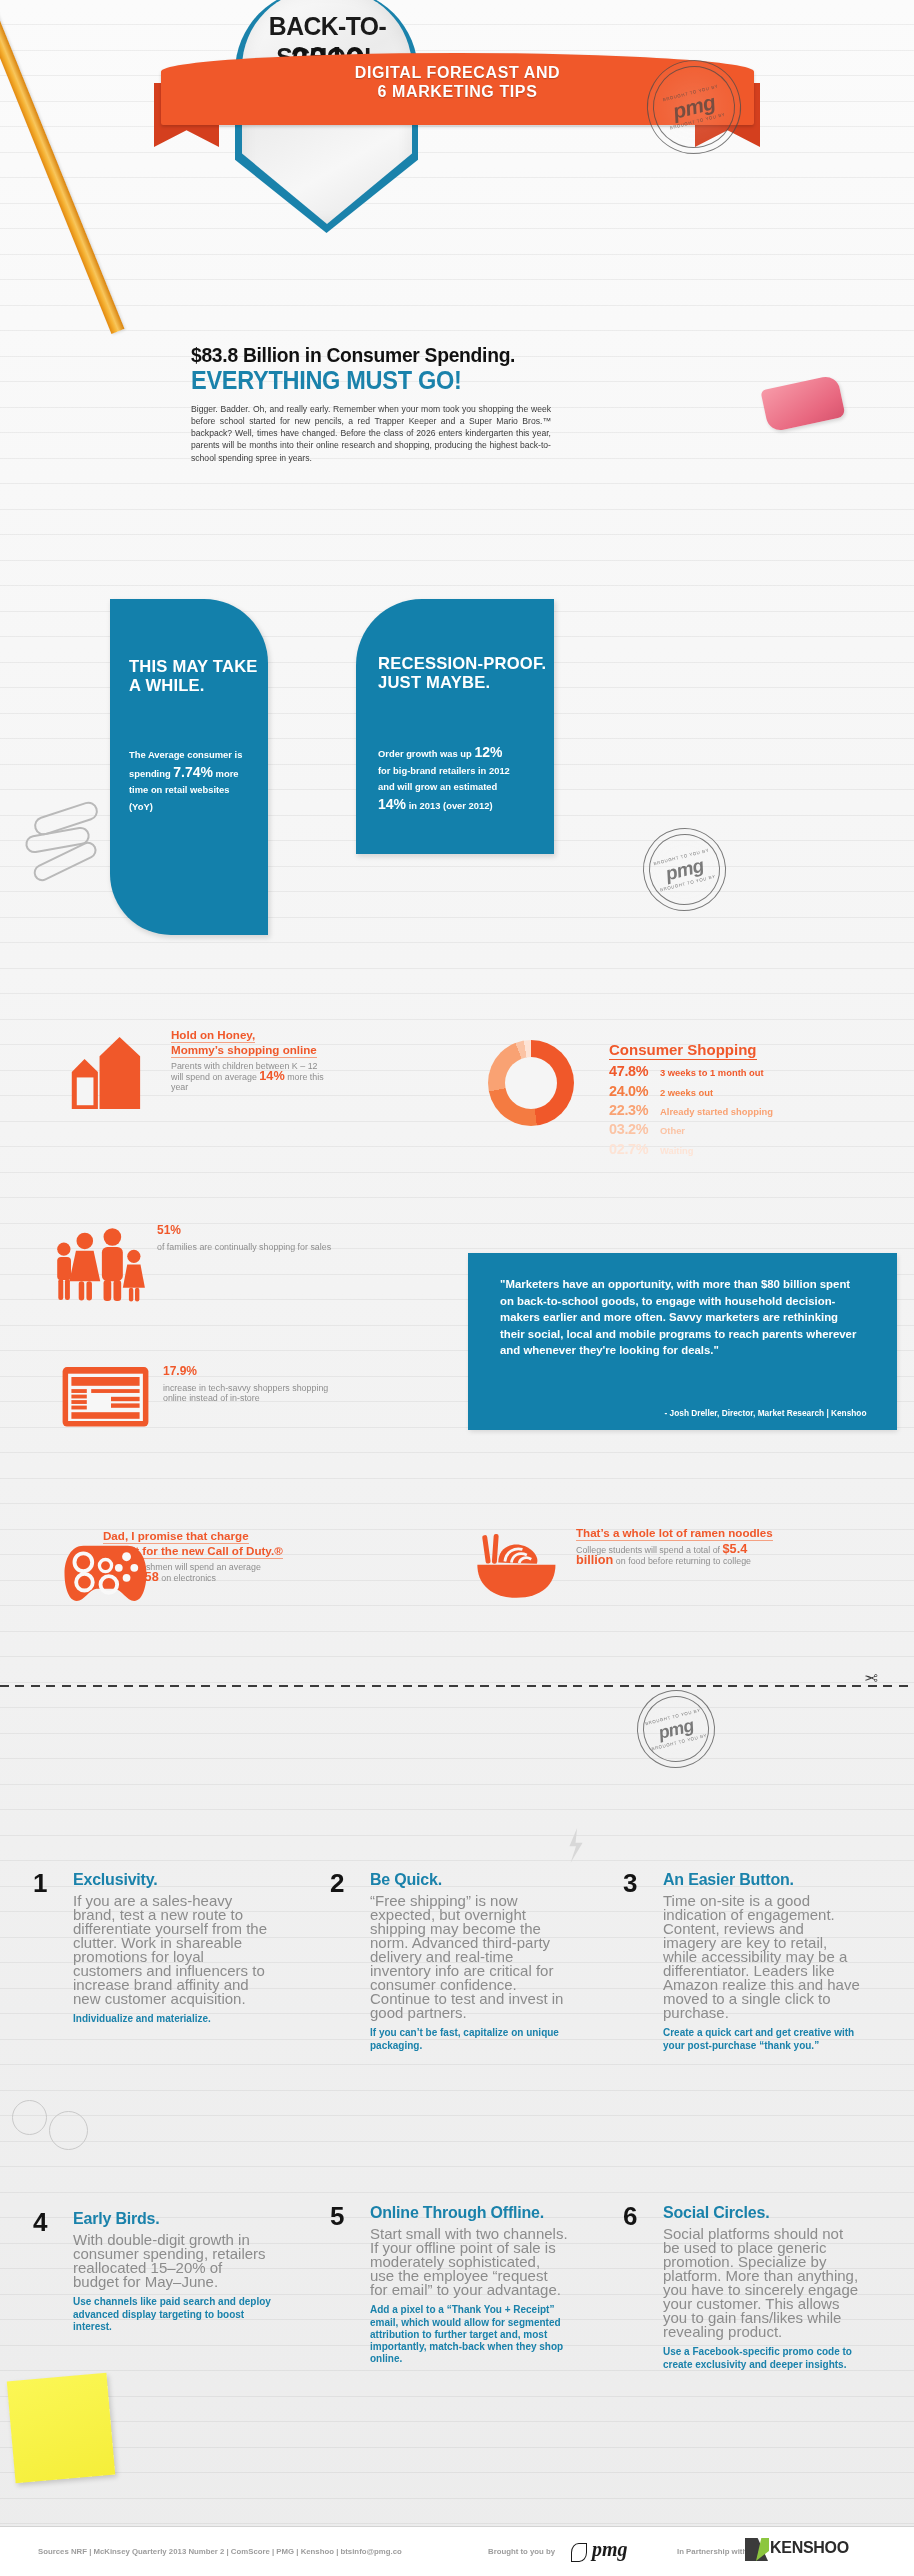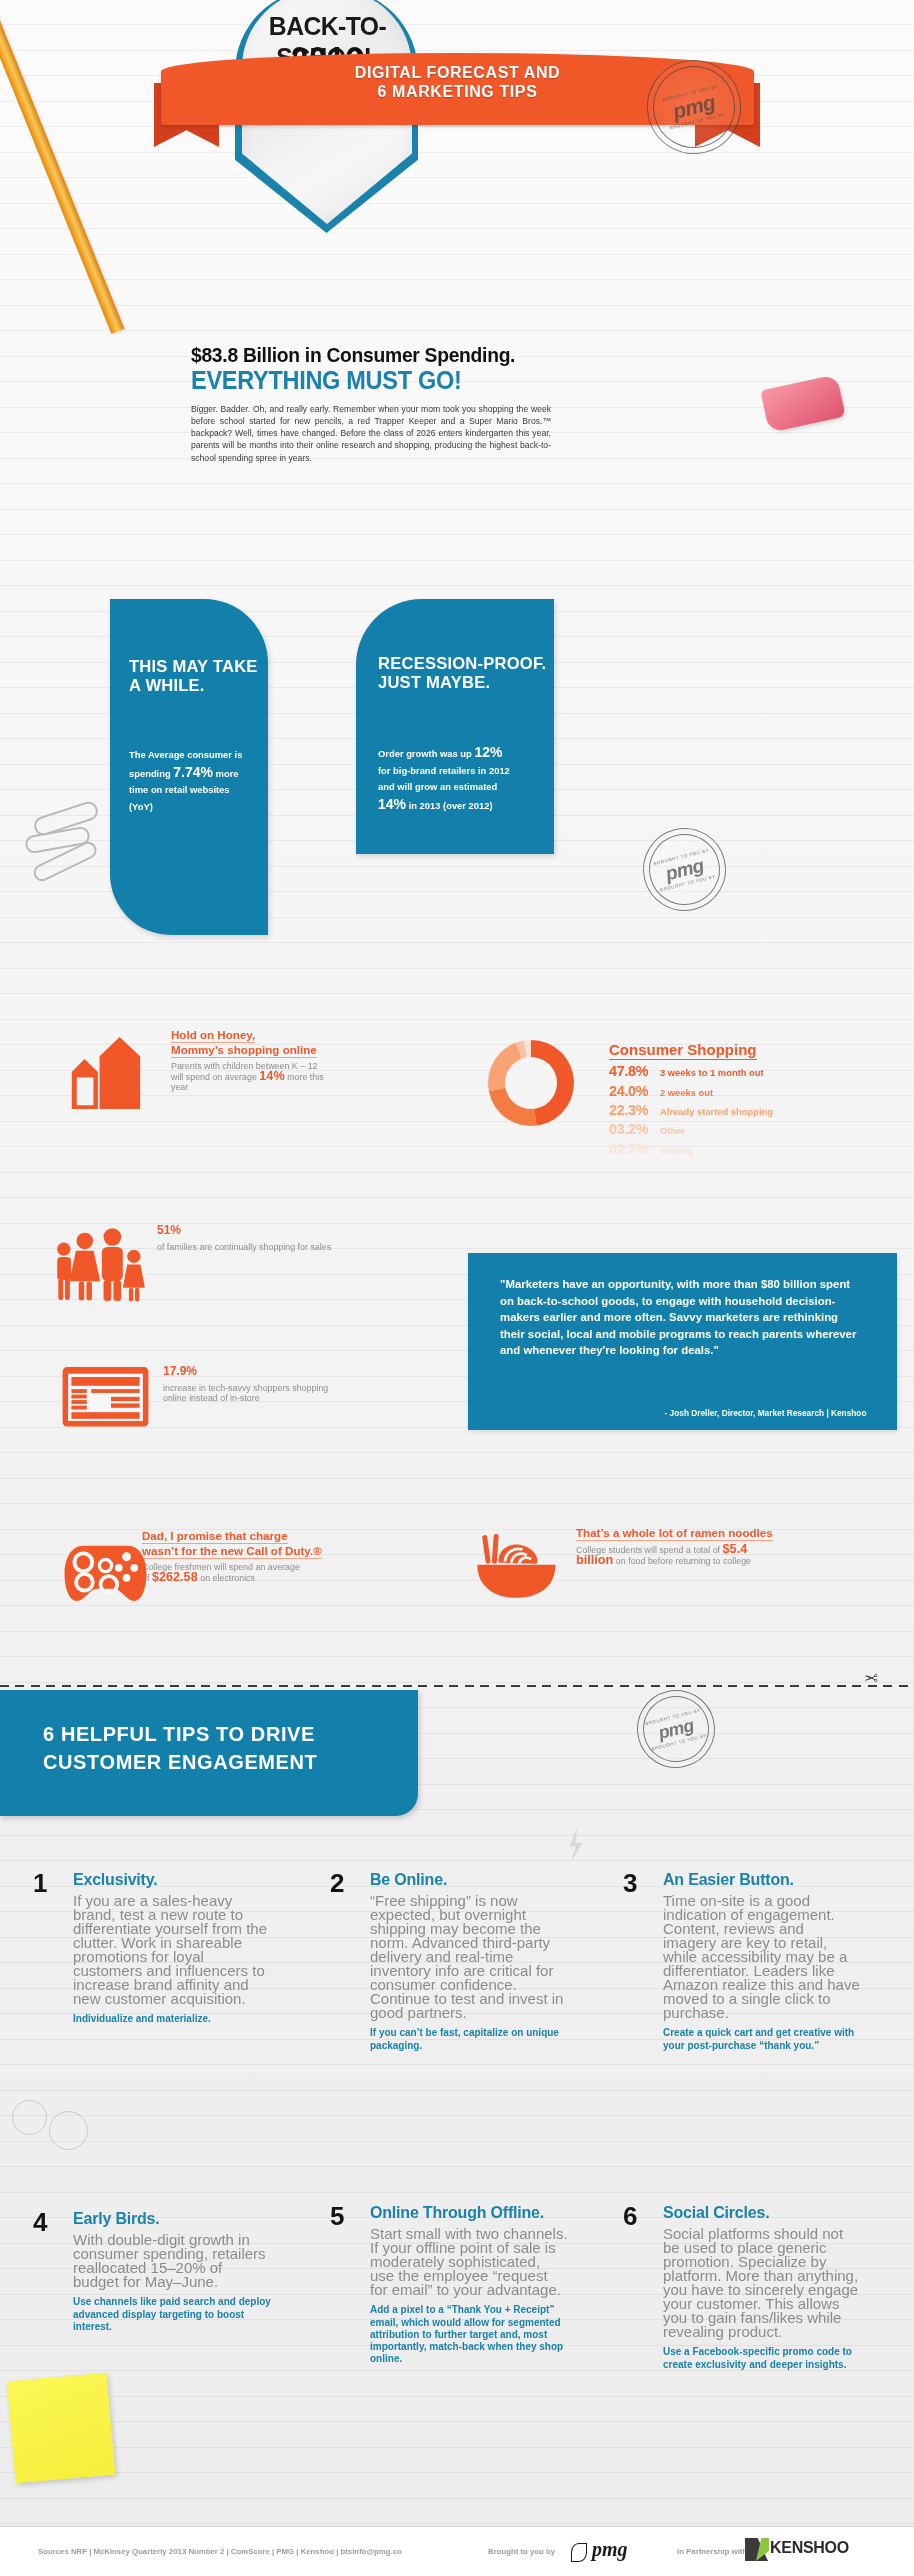--- a/index.html
+++ b/index.html
@@ -515,21 +515,21 @@
                C154 36 142 12 120 12 Z" fill="#f0582a"></path>
       <circle cx="40" cy="42" r="16" fill="none" stroke="#f9f9f9" stroke-width="7"></circle>
       <circle cx="42" cy="78" r="15" fill="none" stroke="#f9f9f9" stroke-width="7"></circle>
       <circle cx="80" cy="48" r="11" fill="none" stroke="#f9f9f9" stroke-width="6"></circle>
       <circle cx="86" cy="82" r="15" fill="none" stroke="#f9f9f9" stroke-width="7"></circle>
       <circle cx="118" cy="32" r="8" fill="#f9f9f9"></circle>
       <circle cx="104" cy="52" r="7" fill="#f9f9f9"></circle>
       <circle cx="132" cy="52" r="7" fill="#f9f9f9"></circle>
       <circle cx="118" cy="70" r="7" fill="#f9f9f9"></circle>
     </svg>
-    <div style="margin-left:81px;">
+    <div style="margin-left:42px;">
       <div class="hd">
         <u>Dad, I promise that charge</u><br>
         <u>wasn’t for the new Call of Duty.®</u>
       </div>
       <div class="bd" style="width:161px;">
         <span>College freshmen will spend an average of </span><b>$262.58</b><span> on electronics</span>
       </div>
     </div>
   </div>
 
@@ -549,26 +549,20 @@
       </div>
       <div class="bd" style="width:205px;">
         <span>College students will spend a total of </span><b>$5.4 billion</b><span> on food before returning to college</span>
       </div>
     </div>
   </div>
 
   <div id="divider"></div>
   <div id="scissors">✂</div>
 
-  <div id="tipshead">
-    <div class="t">
-      <span>6 HELPFUL TIPS TO DRIVE</span><br>
-      <span>CUSTOMER ENGAGEMENT</span>
-    </div>
-  </div>
 
   <div class="stamp" id="stamp3">
     <div class="ring"></div>
     <div class="tiny">BROUGHT TO YOU BY</div>
     <div class="pmg">pmg</div>
     <div class="tiny">BROUGHT TO YOU BY</div>
   </div>
 
   <div class="doodle" style="left:12.2px; top:2100px; width:35px; height:35px;"></div>
   <div class="doodle" style="left:49px; top:2111px; width:39px; height:39px;"></div>
@@ -577,21 +571,21 @@
 
   <div class="tip" style="left:33px;  top:1871px;">
     <div class="num">1</div>
     <div class="ttl">Exclusivity.</div>
     <div class="body">If you are a sales-heavy brand, test a new route to differentiate yourself from the clutter. Work in shareable promotions for loyal customers and influencers to increase brand affinity and new customer acquisition.</div>
     <div class="cta">Individualize and materialize.</div>
   </div>
 
   <div class="tip" style="left:330px; top:1871px;">
     <div class="num">2</div>
-    <div class="ttl">Be Online.</div>
+    <div class="ttl">Be Quick.</div>
     <div class="body">“Free shipping” is now expected, but overnight shipping may become the norm. Advanced third-party delivery and real-time inventory info are critical for consumer confidence. Continue to test and invest in good partners.</div>
     <div class="cta">If you can’t be fast, capitalize on unique packaging.</div>
   </div>
 
   <div class="tip" style="left:623px; top:1871px;">
     <div class="num">3</div>
     <div class="ttl">An Easier Button.</div>
     <div class="body">Time on-site is a good indication of engagement. Content, reviews and imagery are key to retail, while accessibility may be a differentiator. Leaders like Amazon realize this and have moved to a single click to purchase.</div>
     <div class="cta">Create a quick cart and get creative with your post-purchase “thank you.”</div>
   </div>

